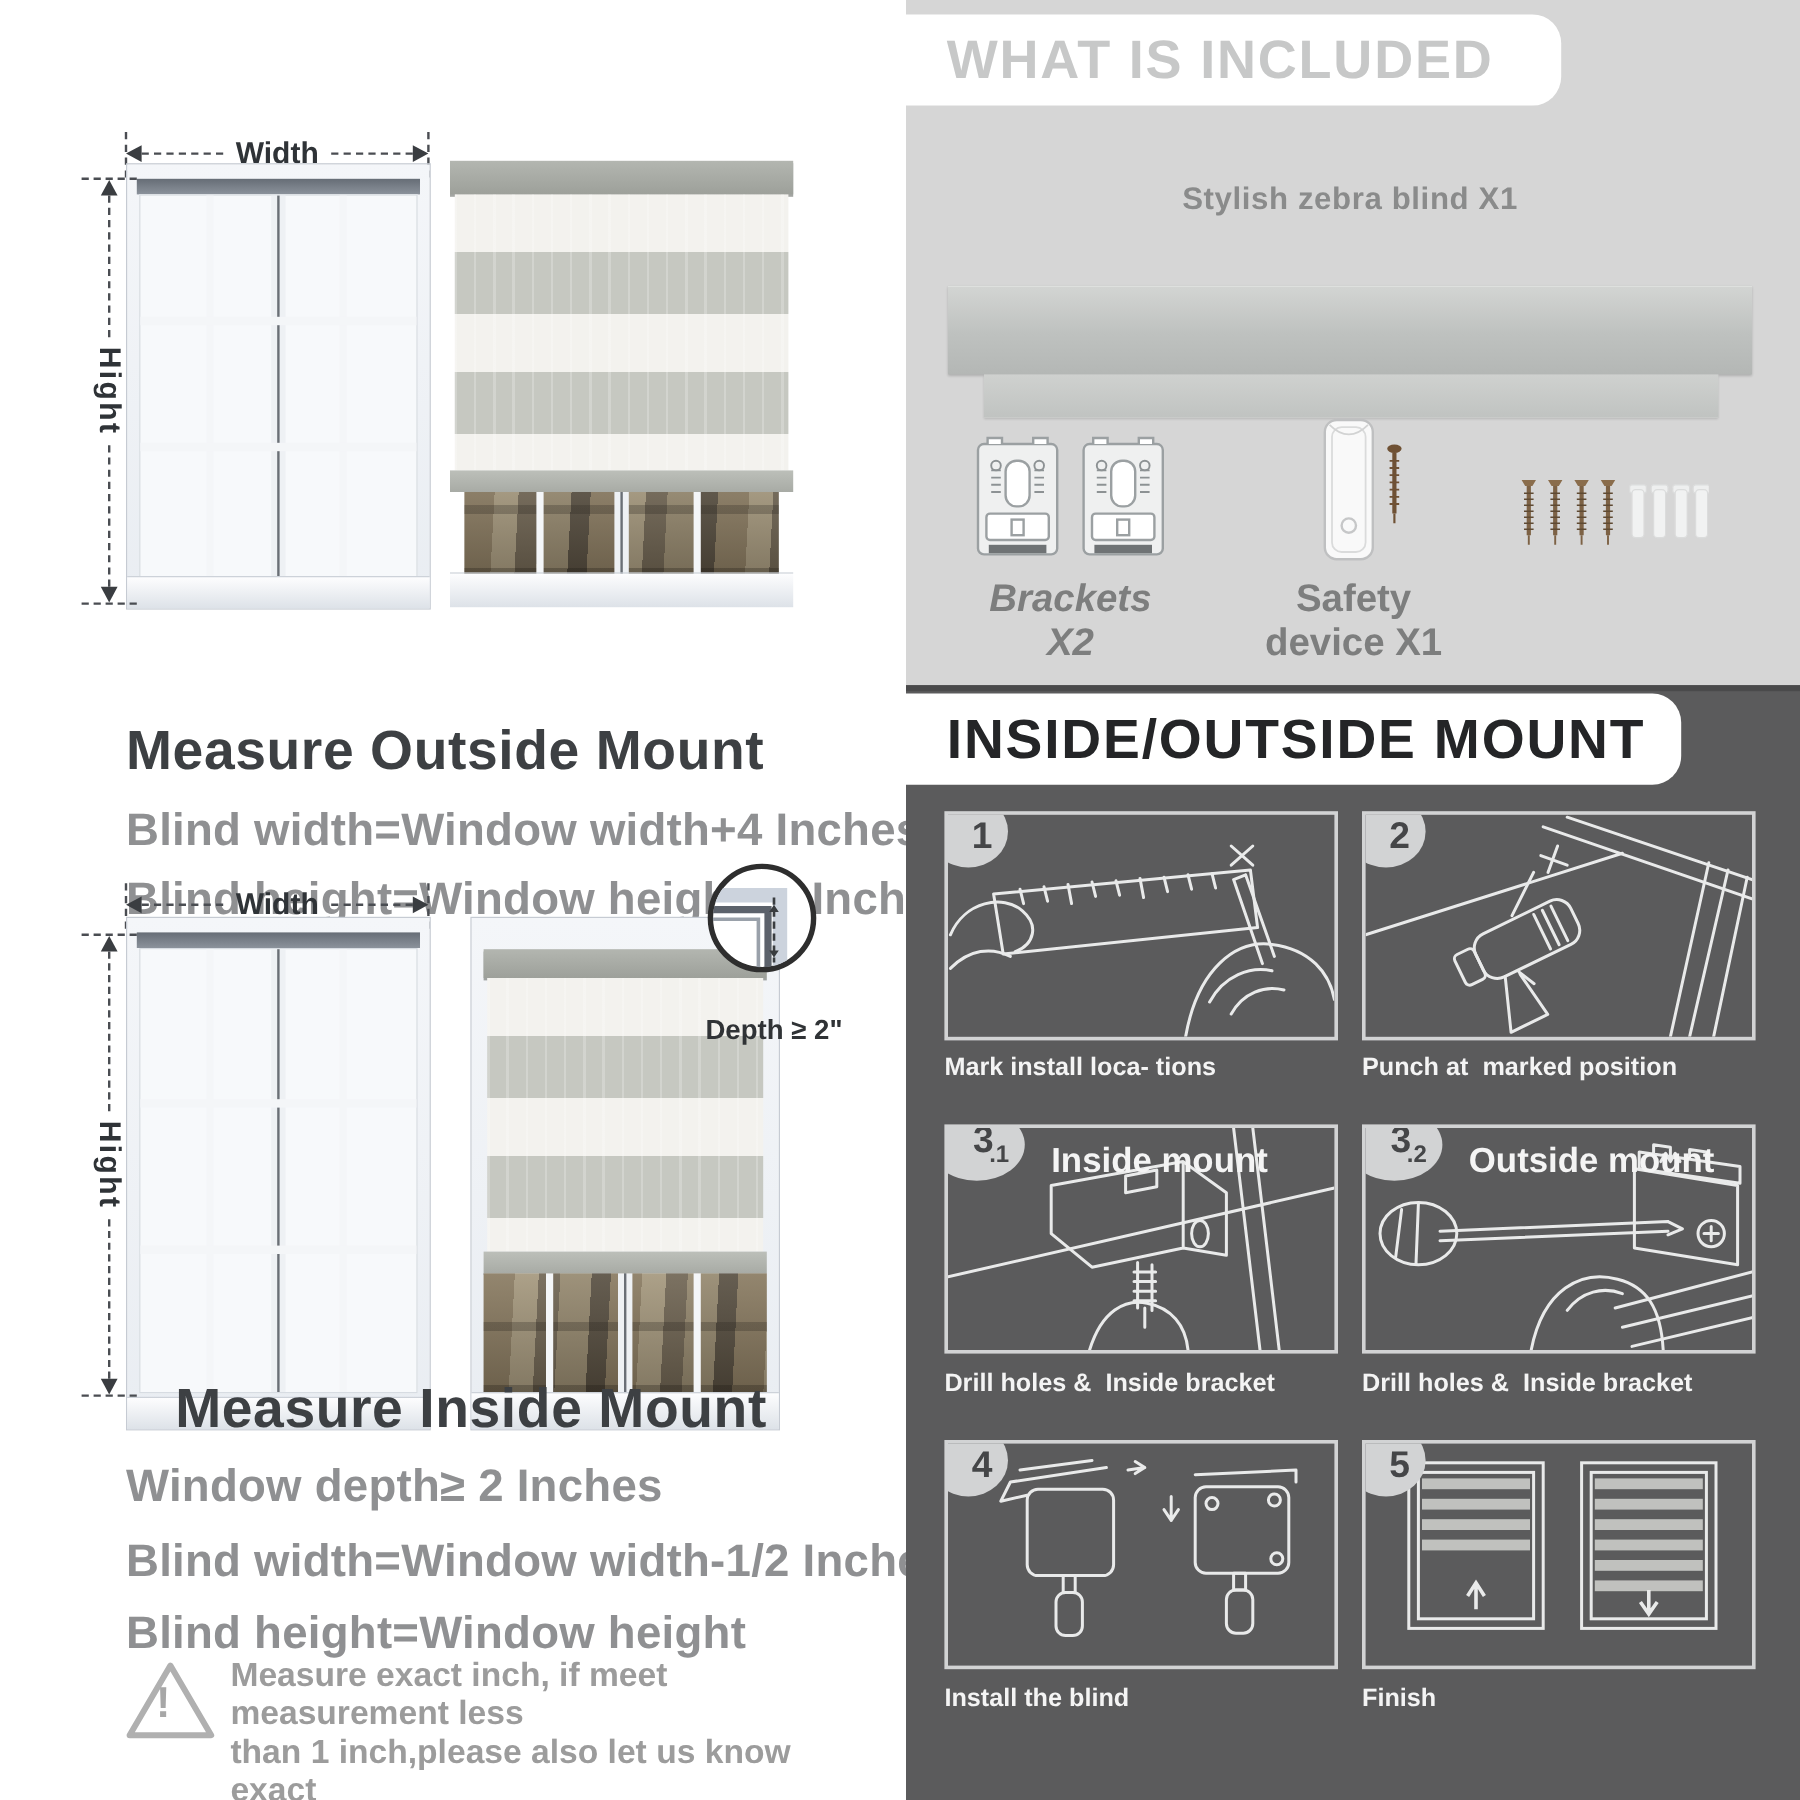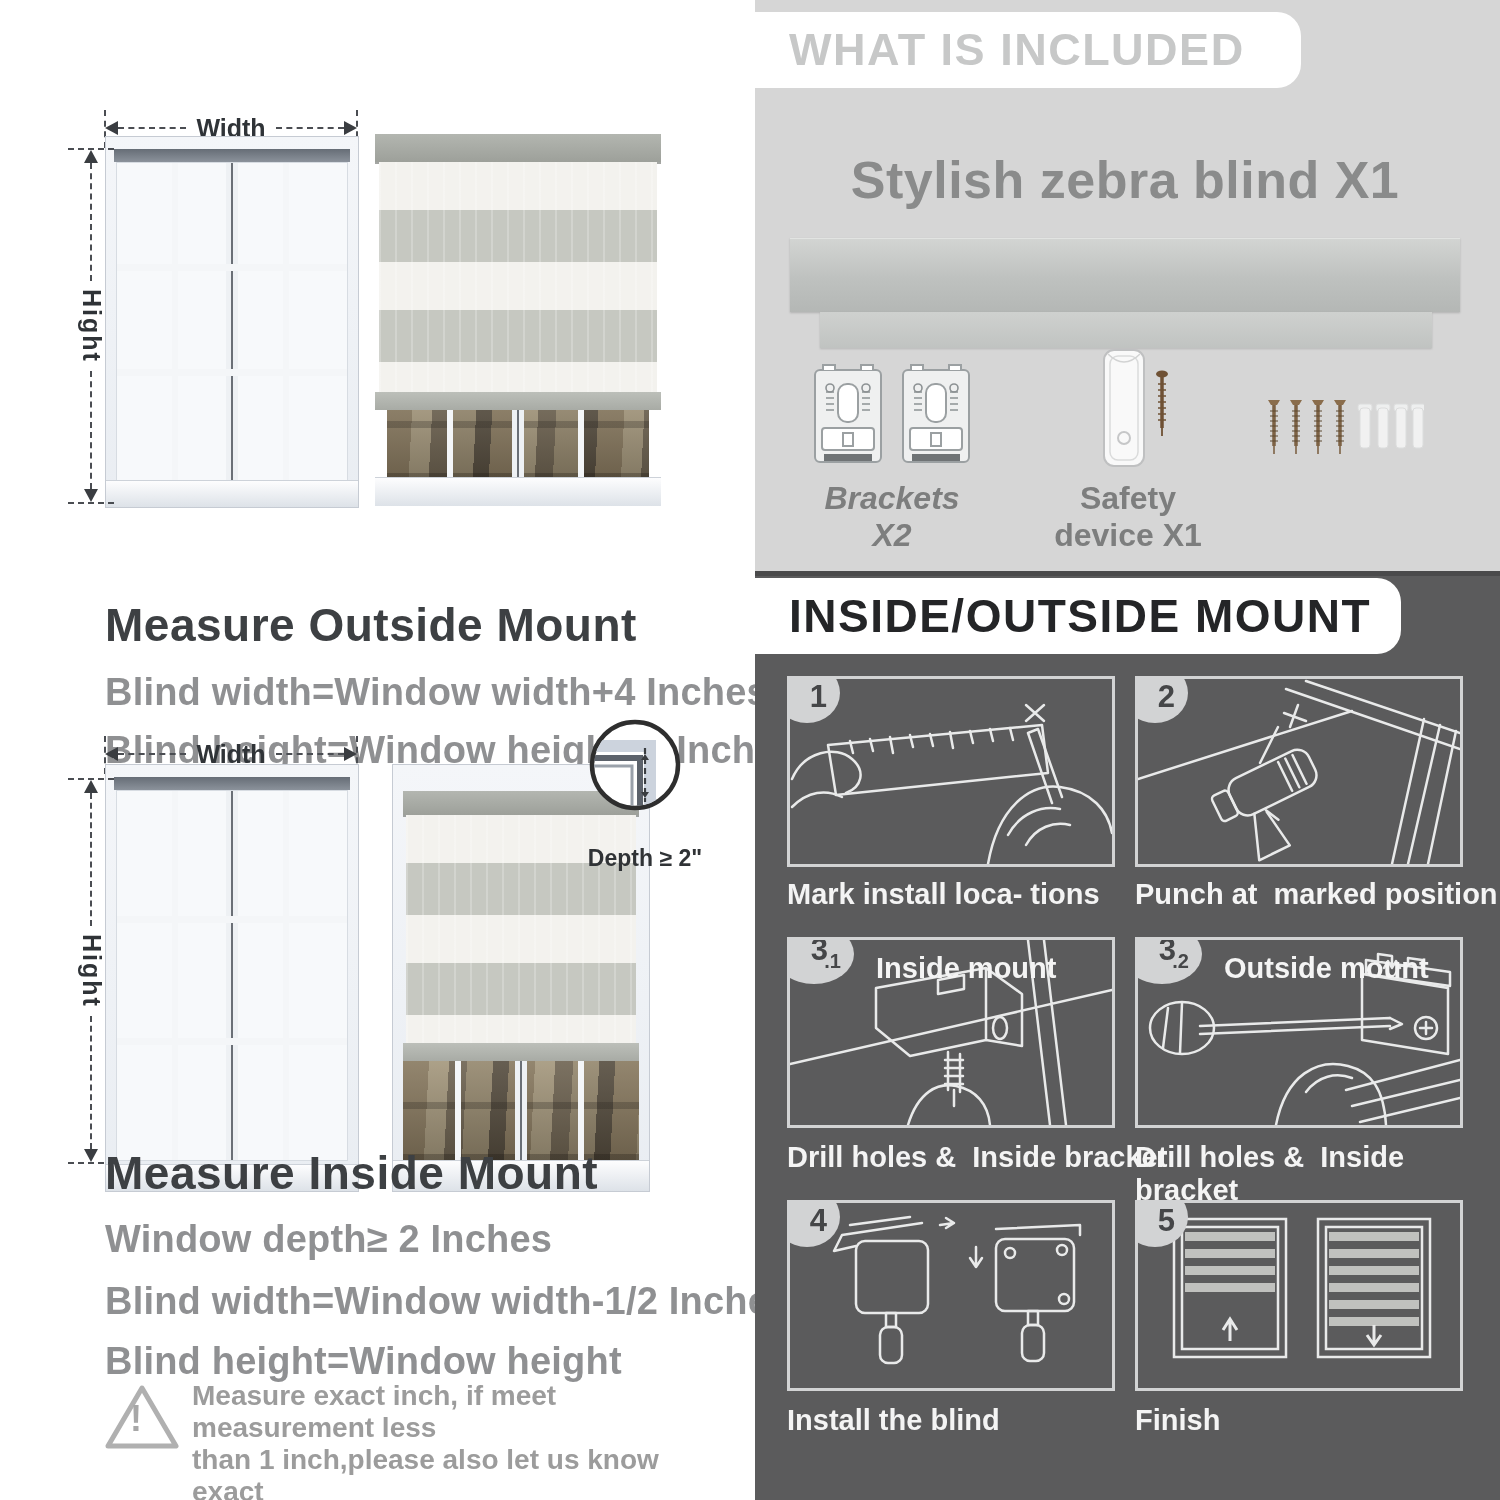--- a/index.html
+++ b/index.html
@@ -60,37 +60,37 @@
   .zebra{background:
       repeating-linear-gradient(90deg, rgba(255,255,255,.22) 0 2px, rgba(0,0,0,0) 2px 16px),
       repeating-linear-gradient(180deg,#f3f2ee 0 48px,#c6c8c1 48px 100px);}
   .blind-rail{background:linear-gradient(180deg,#bcbfb9,#a8aba5);}
 
   
   .gray-panel{position:absolute;left:755px;top:0;width:745px;height:571px;background:#d6d6d6;}
   .dark-panel{position:absolute;left:755px;top:571px;width:745px;height:929px;background:#5b5b5c;
       border-top:5px solid #4a4a4b;box-sizing:border-box;}
   .blind-caption{position:absolute;left:790px;top:150px;width:670px;text-align:center;
-      font-size:52px;font-weight:bold;color:#8a8b8b;letter-spacing:.5px;}
+      font-size:26px;font-weight:bold;color:#8a8b8b;letter-spacing:.5px;}
   .headrail{position:absolute;left:790px;top:238px;width:670px;height:74px;
       background:linear-gradient(180deg,#d3d5d3,#bec1bf 55%,#b4b7b5);
       box-shadow:inset 0 1px 0 #e2e4e2, 0 1px 2px rgba(0,0,0,.18);}
   .headrail-strip{position:absolute;left:820px;top:312px;width:612px;height:36px;
       background:linear-gradient(180deg,#cfd1cf,#c0c3c1);box-shadow:0 1px 2px rgba(0,0,0,.15);}
   .item-label{position:absolute;top:480px;font-size:32px;font-weight:bold;color:#7d7e7e;text-align:center;}
 
   
   .panel{position:absolute;width:328px;height:191px;border:3px solid #d2d3d4;box-sizing:border-box;
       overflow:hidden;background:#5b5b5c;}
   .badge{position:absolute;top:-16px;left:-16px;width:66px;height:60px;background:#d2d3d4;border-radius:50%;}
   .badge span{position:absolute;right:13px;bottom:8px;font-size:31px;font-weight:bold;color:#454648;}
   .badge.wide{width:80px;}
   .badge .sub{position:static;font-size:20px;font-weight:bold;color:#454648;}
   .step-label{position:absolute;left:72px;top:12px;font-size:29px;font-weight:bold;color:#f4f4f4;}
-  .caption{position:absolute;font-size:29px;font-weight:bold;color:#f4f4f4;white-space:pre-wrap;}
+  .caption{position:absolute;font-size:21px;font-weight:bold;color:#f4f4f4;white-space:pre-wrap;}
   .lineart{stroke:#e9eaea;stroke-width:2.5;fill:none;stroke-linecap:round;stroke-linejoin:round;}
 </style>
 </head>
 <body>
 
 <div class="stage">
 
 
   <div class="dim-h" style="left:105px;top:116px;width:252px;">
     <div class="tickv" style="left:-1px;"></div>
@@ -198,21 +198,21 @@
         <path d="M6 28 L62 28 L62 90" stroke="#ccd3dd" stroke-width="12" fill="none"></path>
         <path d="M6 40 L52 40 L52 90" stroke="#5c626b" stroke-width="6" fill="none"></path>
         <path d="M6 48 L44 48 L44 90" stroke="#9aa1aa" stroke-width="3" fill="none"></path>
         <line x1="57" y1="30" x2="57" y2="84" stroke="#3a3d40" stroke-width="2.2" stroke-dasharray="6 4"></line>
         <path d="M57 36 l-4 6 h8 z M57 80 l-4 -6 h8 z" fill="#3a3d40"></path>
       </g>
     </svg>
   </div>
   <div class="abs" style="left:580px;top:845px;width:130px;text-align:center;font-size:23px;font-weight:bold;color:#303336;">Depth ≥ 2"</div>
 
-  <div class="h-measure" style="top:1146px;">Measure Inside Mount</div>
+  <div class="h-measure" style="top:1146px;margin-left:41px;">Measure Inside Mount</div>
   <div class="eq" style="top:1218px;">Window depth≥ 2 Inches</div>
   <div class="eq" style="top:1280px;">Blind width=Window width-1/2 Inches</div>
   <div class="eq" style="top:1340px;">Blind height=Window height</div>
 
   <svg class="abs" style="left:103px;top:1382px;" width="78" height="70" viewBox="0 0 78 70">
     <polygon points="39,6 73,64 5,64" fill="none" stroke="#b0b0b0" stroke-width="5" stroke-linejoin="round"></polygon>
   </svg>
   <div class="warn-mark">!</div>
   <div class="warn-text">Measure exact inch, if meet measurement less
 than 1 inch,please also let us know exact

